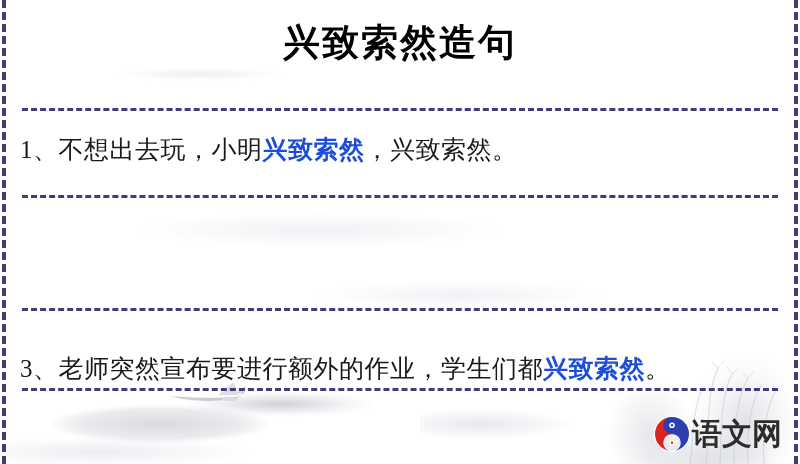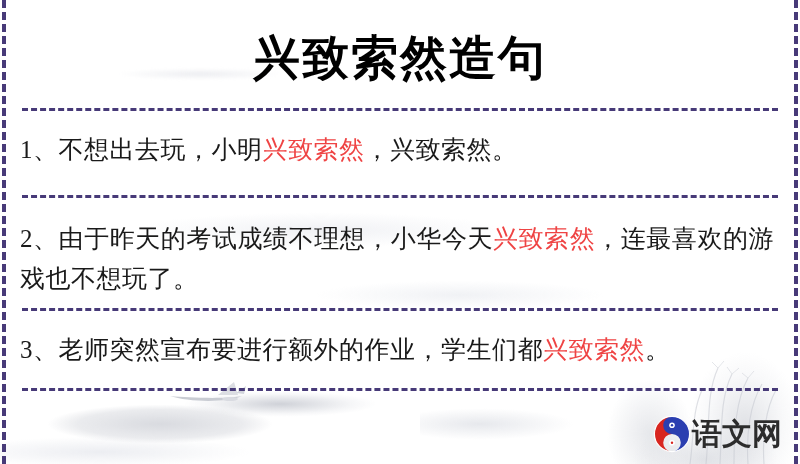--- a/index.html
+++ b/index.html
@@ -109,46 +109,46 @@
     right: 22px;
     height: 0;
     border-top: 3px dashed #473a78;
   }
 
   
   .title {
     position: absolute;
     left: 0;
     right: 0;
-    top: 32px;
+    top: 22px;
     text-align: center;
     font-family: "DejaVu Serif", "Liberation Serif", serif;
     font-weight: bold;
-    font-size: 47px;
+    font-size: 37px;
     letter-spacing: 2px;
     color: #000000;
     line-height: 1.1;
     white-space: nowrap;
   }
 
   
   .sentence {
     position: absolute;
     left: 20px;
     right: 26px;
     font-family: "Liberation Serif", "DejaVu Serif", serif;
     font-size: 25px;
     line-height: 40px;
     color: #1a1a1a;
     letter-spacing: 0.5px;
     text-align: justify;
   }
   .sentence .hl {
-    color: #ef4444;
-    font-weight: normal;
+    color: #1d4ed8;
+    font-weight: bold;
   }
 
   
   .logo {
     position: absolute;
     right: 18px;
     bottom: 10px;
     display: flex;
     align-items: center;
   }
@@ -200,25 +200,24 @@
   <div class="edge-dash right"></div>
 
   <div class="title">兴致索然造句</div>
 
   <div class="divider" style="top:108px;"></div>
 
   <div class="sentence" style="top:130px;"><span>1、</span><span>不想出去玩，小明</span><span class="hl">兴致索然</span><span>，兴致索然。</span></div>
 
   <div class="divider" style="top:195px;"></div>
 
-  <div class="sentence" style="top:219px;"><span>2、</span><span>由于昨天的考试成绩不理想，小华今天</span><span class="hl">兴致索然</span><span>，连最喜欢的游戏也不想玩了。</span></div>
 
   <div class="divider" style="top:308px;"></div>
 
-  <div class="sentence" style="top:330px;"><span>3、</span><span>老师突然宣布要进行额外的作业，学生们都</span><span class="hl">兴致索然</span><span>。</span></div>
+  <div class="sentence" style="top:349px;"><span>3、</span><span>老师突然宣布要进行额外的作业，学生们都</span><span class="hl">兴致索然</span><span>。</span></div>
 
   <div class="divider" style="top:388px;"></div>
 
   <div class="logo">
     <svg class="logo-mark" viewBox="0 0 100 100">
       <path d="M50 6 A44 44 0 0 0 50 94 A22 22 0 0 1 50 50 A22 22 0 0 0 50 6 Z" fill="#d8251f"></path>
       <path d="M50 6 A44 44 0 0 1 50 94 A22 22 0 0 0 50 50 A22 22 0 0 1 50 6 Z" fill="#2b3fb0"></path>
       <circle cx="50" cy="28" r="7" fill="#ffffff"></circle>
       <circle cx="50" cy="72" r="7" fill="#ffffff"></circle>
       <circle cx="50" cy="28" r="3" fill="#2b3fb0"></circle>

